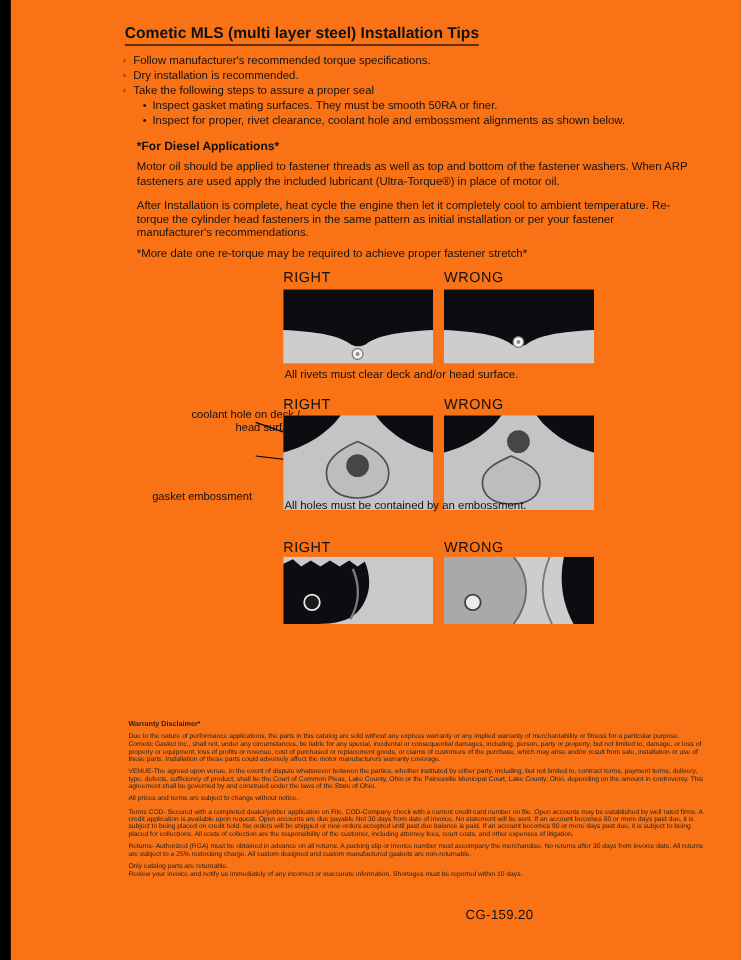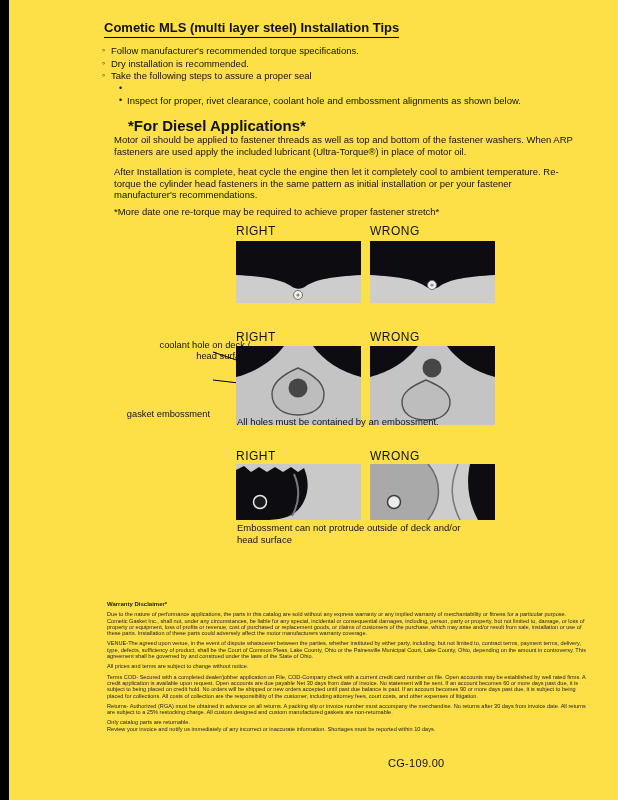--- a/index.html
+++ b/index.html
@@ -3,37 +3,37 @@
 <meta charset="utf-8">
 <style>
   * { margin:0; padding:0; box-sizing:border-box; }
   html,body { background:#ffffff; }
   body {
     width:618px; height:800px;
     font-family:"Liberation Sans", sans-serif;
     color:#111111;
     position:relative;
   }
-  .page { position:relative; width:618px; height:800px; background:#fde047; overflow:hidden; }
+  .page { position:relative; width:618px; height:800px; background:#f97316; overflow:hidden; }
   .left-strip { position:absolute; left:0; top:0; width:9px; height:800px; background:#000; }
 
   .title {
     position:absolute; left:104px; top:20px;
     font-size:13px; font-weight:bold;
     border-bottom:1.5px solid #000; padding-bottom:2px;
     display:inline-block; white-space:nowrap;
   }
 
   .tips { position:absolute; left:102px; top:45px; font-size:9.5px; line-height:11px; }
   .tip { display:flex; margin-bottom:1.5px; }
   .tip .m { width:9px; flex:0 0 9px; font-size:9px; }
   .tip.sub { margin-left:17px; }
   .tip.sub .m { width:8px; flex:0 0 8px; }
 
-  .diesel-heading { position:absolute; left:114px; top:117px; font-size:15px; font-weight:bold;margin-left:14px; }
+  .diesel-heading { position:absolute; left:114px; top:117px; font-size:10px; font-weight:bold; }
   .para { position:absolute; left:114px; width:460px; font-size:9.5px; line-height:11.5px; }
   .para-oil { top:134px; }
   .para-heat { top:166px; }
   .note { position:absolute; left:114px; top:206px; font-size:9.5px; }
 
   .dg-label { position:absolute; width:125px; text-align:left; font-size:12px; letter-spacing:0.5px; }
   .panel { position:absolute; width:125px; }
   .caption { position:absolute; left:237px; font-size:9.5px; line-height:11.5px; }
 
   .r1-label { top:224px; }
@@ -79,20 +79,21 @@
     <div class="tip">
       <span class="m">◦</span>
       <span>Dry installation is recommended.</span>
     </div>
     <div class="tip">
       <span class="m">◦</span>
       <span>Take the following steps to assure a proper seal</span>
     </div>
     <div class="tip sub">
       <span class="m">•</span>
+      <span>Inspect gasket mating surfaces.  They must be smooth 50RA or finer.</span>
     </div>
     <div class="tip sub">
       <span class="m">•</span>
       <span>Inspect for proper, rivet clearance, coolant hole and embossment alignments as shown below.</span>
     </div>
   </div>
 
   <div class="diesel-heading">*For Diesel Applications*</div>
   <p class="para para-heat">After Installation is complete, heat cycle the engine then let it completely cool to ambient temperature. Re-torque the cylinder head fasteners in the same pattern as initial installation or per your fastener manufacturer's recommendations.</p>
   <p class="para para-oil">Motor oil should be applied to fastener threads as well as top and bottom of the fastener washers. When ARP fasteners are used apply the included lubricant (Ultra-Torque®) in place of motor oil.</p>
@@ -110,20 +111,21 @@
     </svg>
   </div>
   <div class="panel r1-panel col-wrong">
     <svg width="125" height="62" viewBox="0 0 125 62">
       <rect width="125" height="62" fill="#cdcdcd"></rect>
       <path d="M0,0 H125 V34 C96,35.5 80,38.5 70,45 C65.5,48.5 59.5,48.5 55,45 C45,38.5 29,35.5 0,34 Z" fill="#0c0c11"></path>
       <circle cx="62" cy="44" r="4.5" fill="#f0f0f0" stroke="#707070" stroke-width="1"></circle>
       <circle cx="62" cy="44" r="1.6" fill="#8d8d8d"></circle>
     </svg>
   </div>
+  <div class="caption cap1">All rivets must clear deck and/or head surface.</div>
 
   <div class="dg-label r2-label col-right">RIGHT</div>
   <div class="dg-label r2-label col-wrong">WRONG</div>
 
   <div class="callout callout-hole">coolant hole on deck / head surface</div>
   <div class="callout callout-emb">gasket embossment</div>
   <svg class="callout-lines" width="95" height="55" viewBox="0 0 95 55">
     <line x1="1" y1="10" x2="88" y2="40" stroke="#000" stroke-width="1"></line>
     <line x1="1" y1="38" x2="78" y2="47" stroke="#000" stroke-width="1"></line>
   </svg>
@@ -162,27 +164,26 @@
   <div class="panel r3-panel col-wrong">
     <svg width="125" height="56" viewBox="0 0 125 56">
       <rect width="125" height="56" fill="#cdcdcd"></rect>
       <path d="M0,0 L58,0 C72,16 72,38 58,56 L0,56 Z" fill="#a9a9a9"></path>
       <path d="M58,0 C72,16 72,38 58,56" fill="none" stroke="#6a6a6a" stroke-width="1.5"></path>
       <path d="M88,0 C80,20 80,36 90,56" fill="none" stroke="#777777" stroke-width="1.5"></path>
       <path d="M100,0 L125,0 L125,56 L108,56 C98,38 96,18 100,0 Z" fill="#0c0c11"></path>
       <circle cx="24" cy="38" r="6.5" fill="#ececec" stroke="#3f3f3f" stroke-width="1.5"></circle>
     </svg>
   </div>
-  <div class="caption cap3">Embossment can not protrude outside of deck and/or head surface</div>
 
   <div class="legal">
     <h2>Warranty Disclaimer*</h2>
     <p>Due to the nature of performance applications, the parts in this catalog are sold without any express warranty or any implied warranty of merchantability or fitness for a particular purpose.  Cometic Gasket Inc., shall not, under any circumstances, be liable for any special, incidental or consequential damages, including, person, party or property, but not limited to, damage, or loss of property or equipment, loss of profits or revenue, cost of purchased or replacement goods, or claims of customers of the purchase, which may arise and/or result from sale, installation or use of these parts.  Installation of these parts could adversely affect the motor manufacturers warranty coverage.</p>
     <p>VENUE-The agreed upon venue, in the event of dispute whatsoever between the parties, whether instituted by either party, including, but not limited to, contract terms, payment terms, delivery, type, defects, sufficiency of product, shall be the Court of Common Pleas, Lake County, Ohio or the Painesville Municipal Court, Lake County, Ohio, depending on the amount in controversy.  This agreement shall be governed by and construed under the laws of the State of Ohio.</p>
     <p>All prices and terms are subject to change without notice.</p>
     <p>Terms COD- Secured with a completed dealer/jobber application on File, COD-Company check with a current credit card number on file.  Open accounts may be established by well rated firms.  A credit application is available upon request.  Open accounts are due payable Net 30 days from date of invoice.  No statement will be sent.  If an account becomes 60 or more days past due, it is subject to being placed on credit hold.  No orders will be shipped or new orders accepted until past due balance is paid.  If an account becomes 90 or more days past due, it is subject to being placed for collections.  All costs of collection are the responsibility of the customer, including attorney fees, court costs, and other expenses of litigation.</p>
     <p>Returns- Authorized (RGA) must be obtained in advance on all returns.  A packing slip or invoice number must accompany the merchandise.  No returns after 30 days from invoice date.  All returns are subject to a 25% restocking charge.  All custom designed and custom manufactured gaskets are non-returnable.</p>
     <p class="tight">Only catalog parts are returnable.</p>
     <p>Review your invoice and notify us immediately of any incorrect or inaccurate information.  Shortages must be reported within 10 days.</p>
   </div>
 
-  <div class="code">CG-109.00</div>
+  <div class="code">CG-159.20</div>
 </div>
 
 </body></html>

